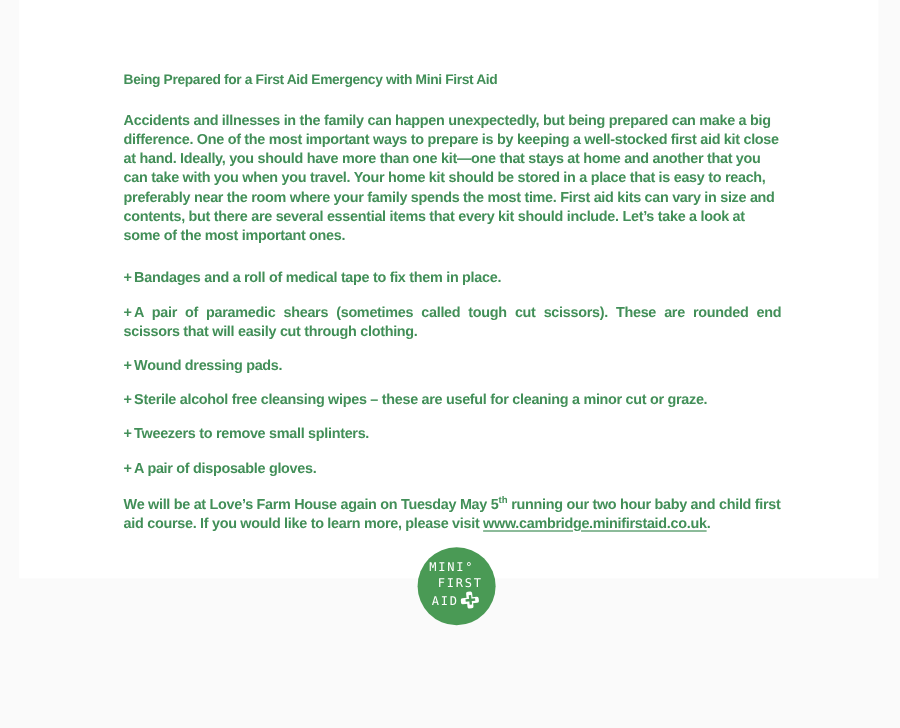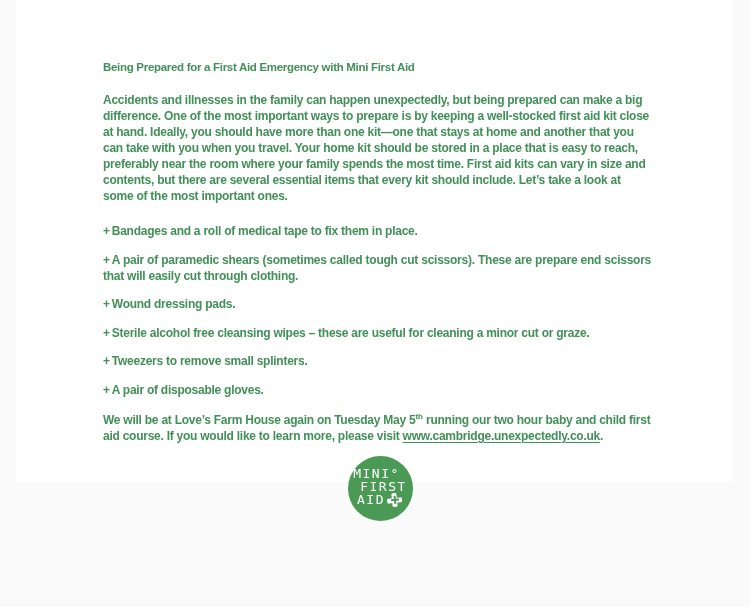--- a/index.html
+++ b/index.html
@@ -63,21 +63,21 @@
     border-radius: 50%;
     background: #4a9a55;
     margin: 12px auto 0;
     margin-left: 245px; 
     box-sizing: border-box;
     padding-top: 11px;
     text-align: center;
     color: #ffffff;
     font-family: "DejaVu Sans Mono", monospace;
     font-weight: 400;
-    font-size: 13px;
+    font-size: 10px;
     line-height: 13px;
     letter-spacing: 1.5px;
   }
   .logo .l1 { margin-right: 8px; }
   .logo .l2 { margin-left: 6px; }
   .logo .l3 { margin-right: 2px; }
   .cross {
     position: relative;
     display: inline-block;
     width: 15px;
@@ -97,28 +97,28 @@
 
 <div class="page">
   <div class="doc">
 
     <div class="doc-title">Being Prepared for a First Aid Emergency with Mini First Aid</div>
 
     <p class="intro">Accidents and illnesses in the family can happen unexpectedly, but being prepared can make a big difference. One of the most important ways to prepare is by keeping a well-stocked first aid kit close at hand. Ideally, you should have more than one kit—one that stays at home and another that you can take with you when you travel. Your home kit should be stored in a place that is easy to reach, preferably near the room where your family spends the most time. First aid kits can vary in size and contents, but there are several essential items that every kit should include. Let’s take a look at some of the most important ones.</p>
 
     <div>
       <div class="item"><span class="marker">+</span><span>Bandages and a roll of medical tape to fix them in place.</span></div>
-      <div class="item"><span class="marker">+</span><span>A pair of paramedic shears (sometimes called tough cut scissors). These are prepare end scissors that will easily cut through clothing.</span></div>
+      <div class="item"><span class="marker">+</span><span>A pair of paramedic shears (sometimes called tough cut scissors). These are rounded end scissors that will easily cut through clothing.</span></div>
       <div class="item"><span class="marker">+</span><span>Wound dressing pads.</span></div>
       <div class="item"><span class="marker">+</span><span>Sterile alcohol free cleansing wipes – these are useful for cleaning a minor cut or graze.</span></div>
       <div class="item"><span class="marker">+</span><span>Tweezers to remove small splinters.</span></div>
       <div class="item"><span class="marker">+</span><span>A pair of disposable gloves.</span></div>
     </div>
 
-    <p class="closing"><span>We will be at Love’s Farm House again on Tuesday May 5</span><sup class="ord">th</sup><span> running our two hour baby and child first aid course. If you would like to learn more, please visit </span><a class="link">www.cambridge.unexpectedly.co.uk</a><span>.</span></p>
+    <p class="closing"><span>We will be at Love’s Farm House again on Tuesday May 5</span><sup class="ord">th</sup><span> running our two hour baby and child first aid course. If you would like to learn more, please visit </span><a class="link">www.cambridge.minifirstaid.co.uk</a><span>.</span></p>
 
     <div class="logo">
       <div class="l1">MINI°</div>
       <div class="l2">FIRST</div>
       <div class="l3"><span>AID</span><span class="cross"><i class="v"></i><i class="h"></i><i class="vi"></i><i class="hi"></i></span></div>
     </div>
 
   </div>
 </div>
 

